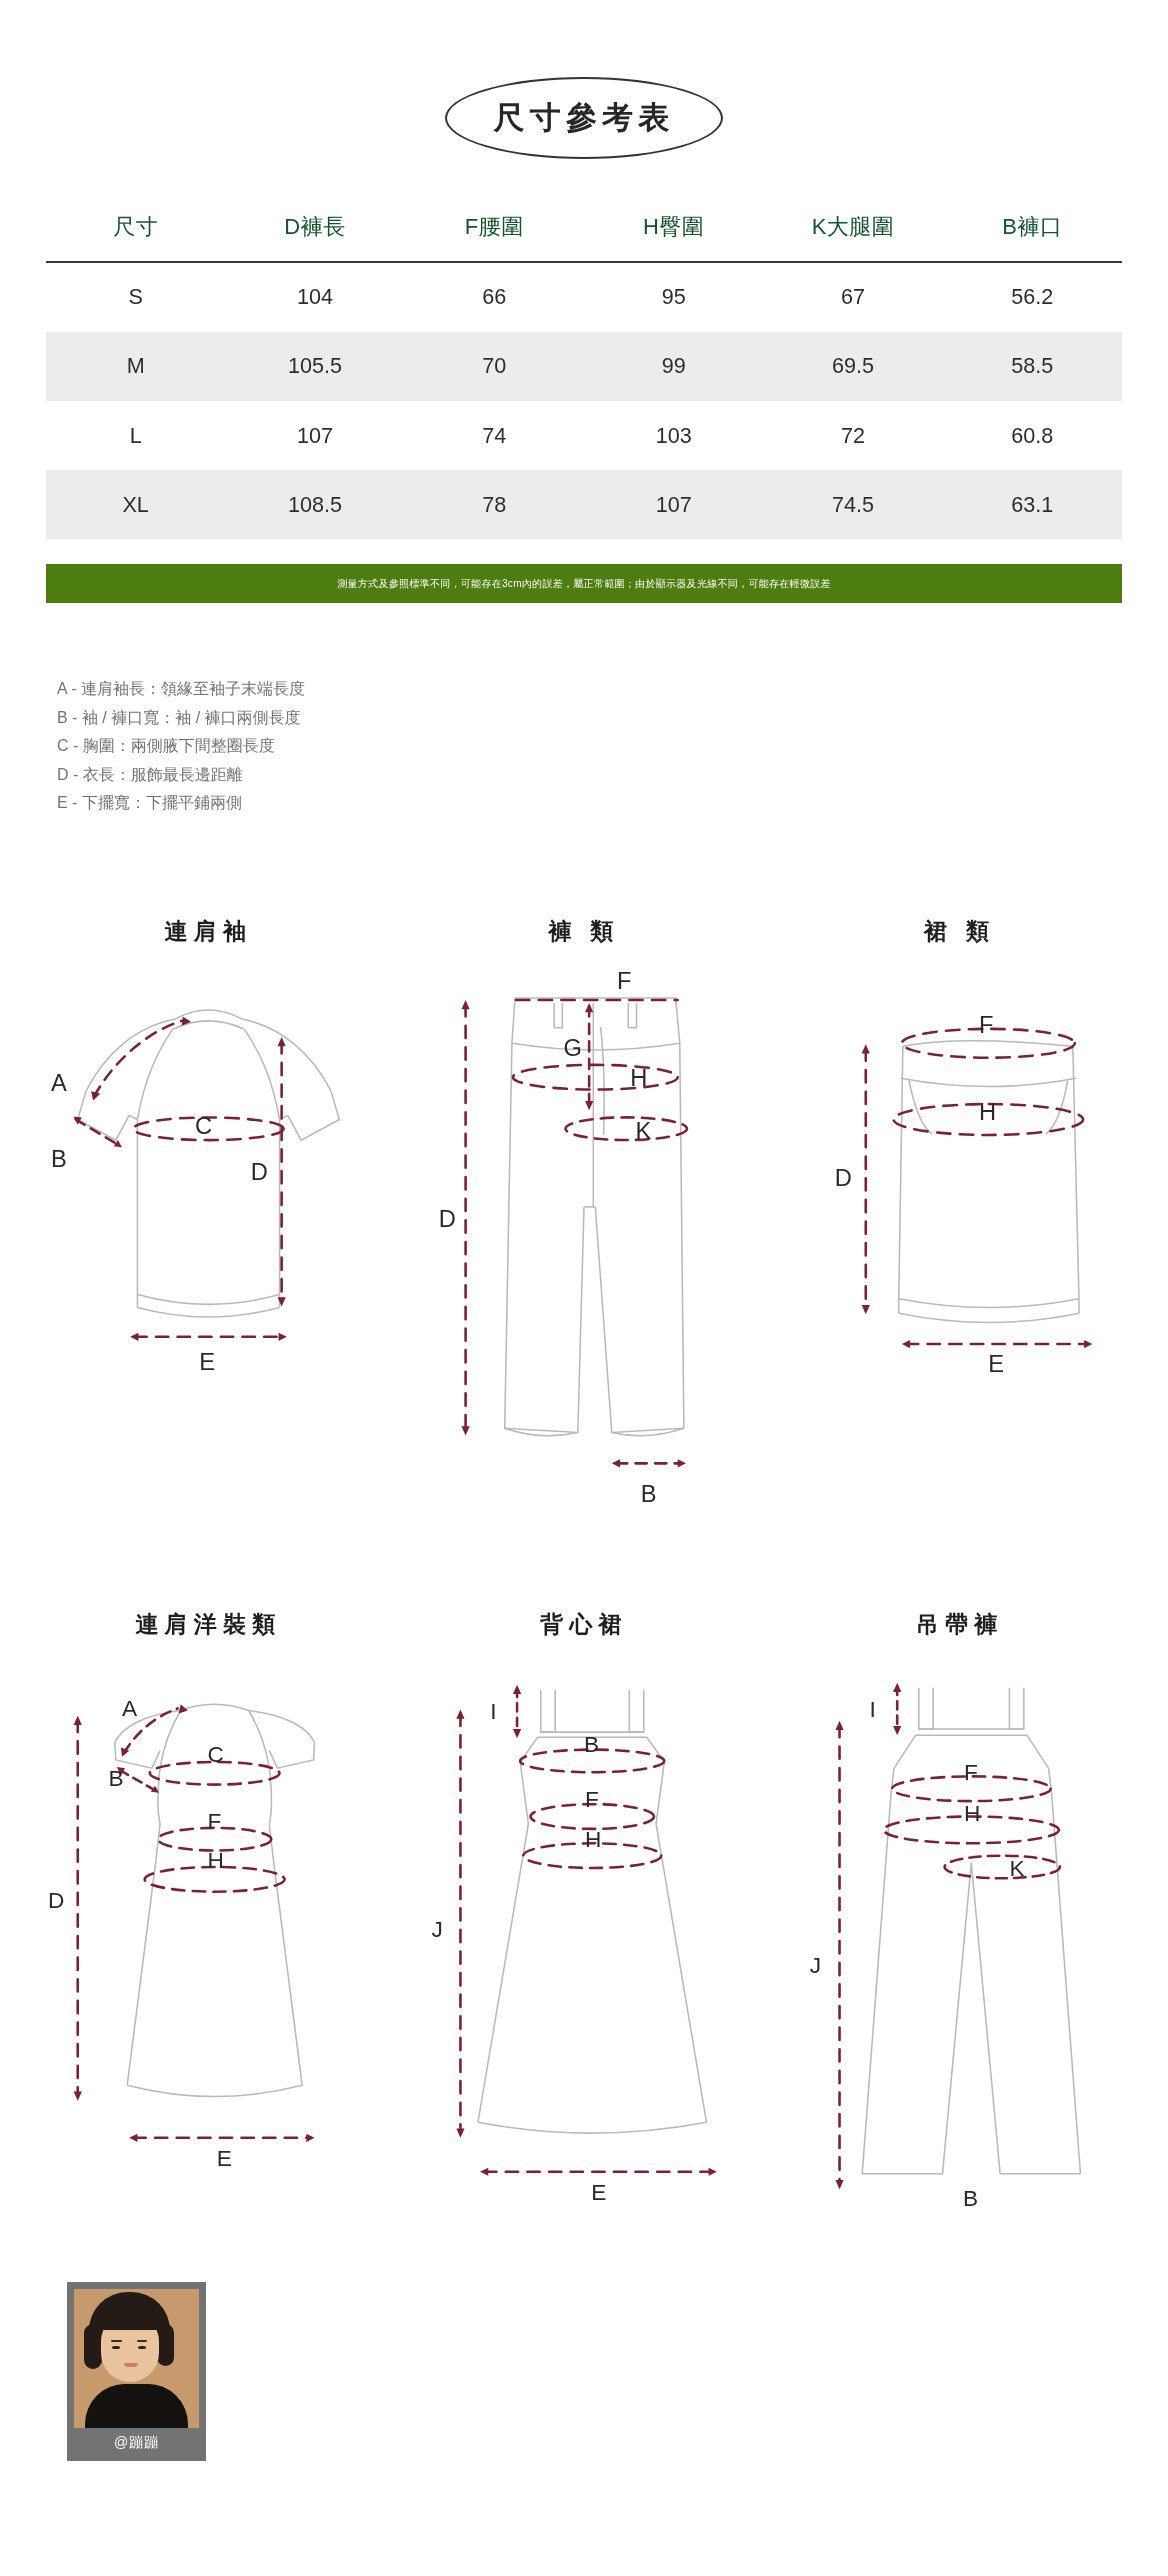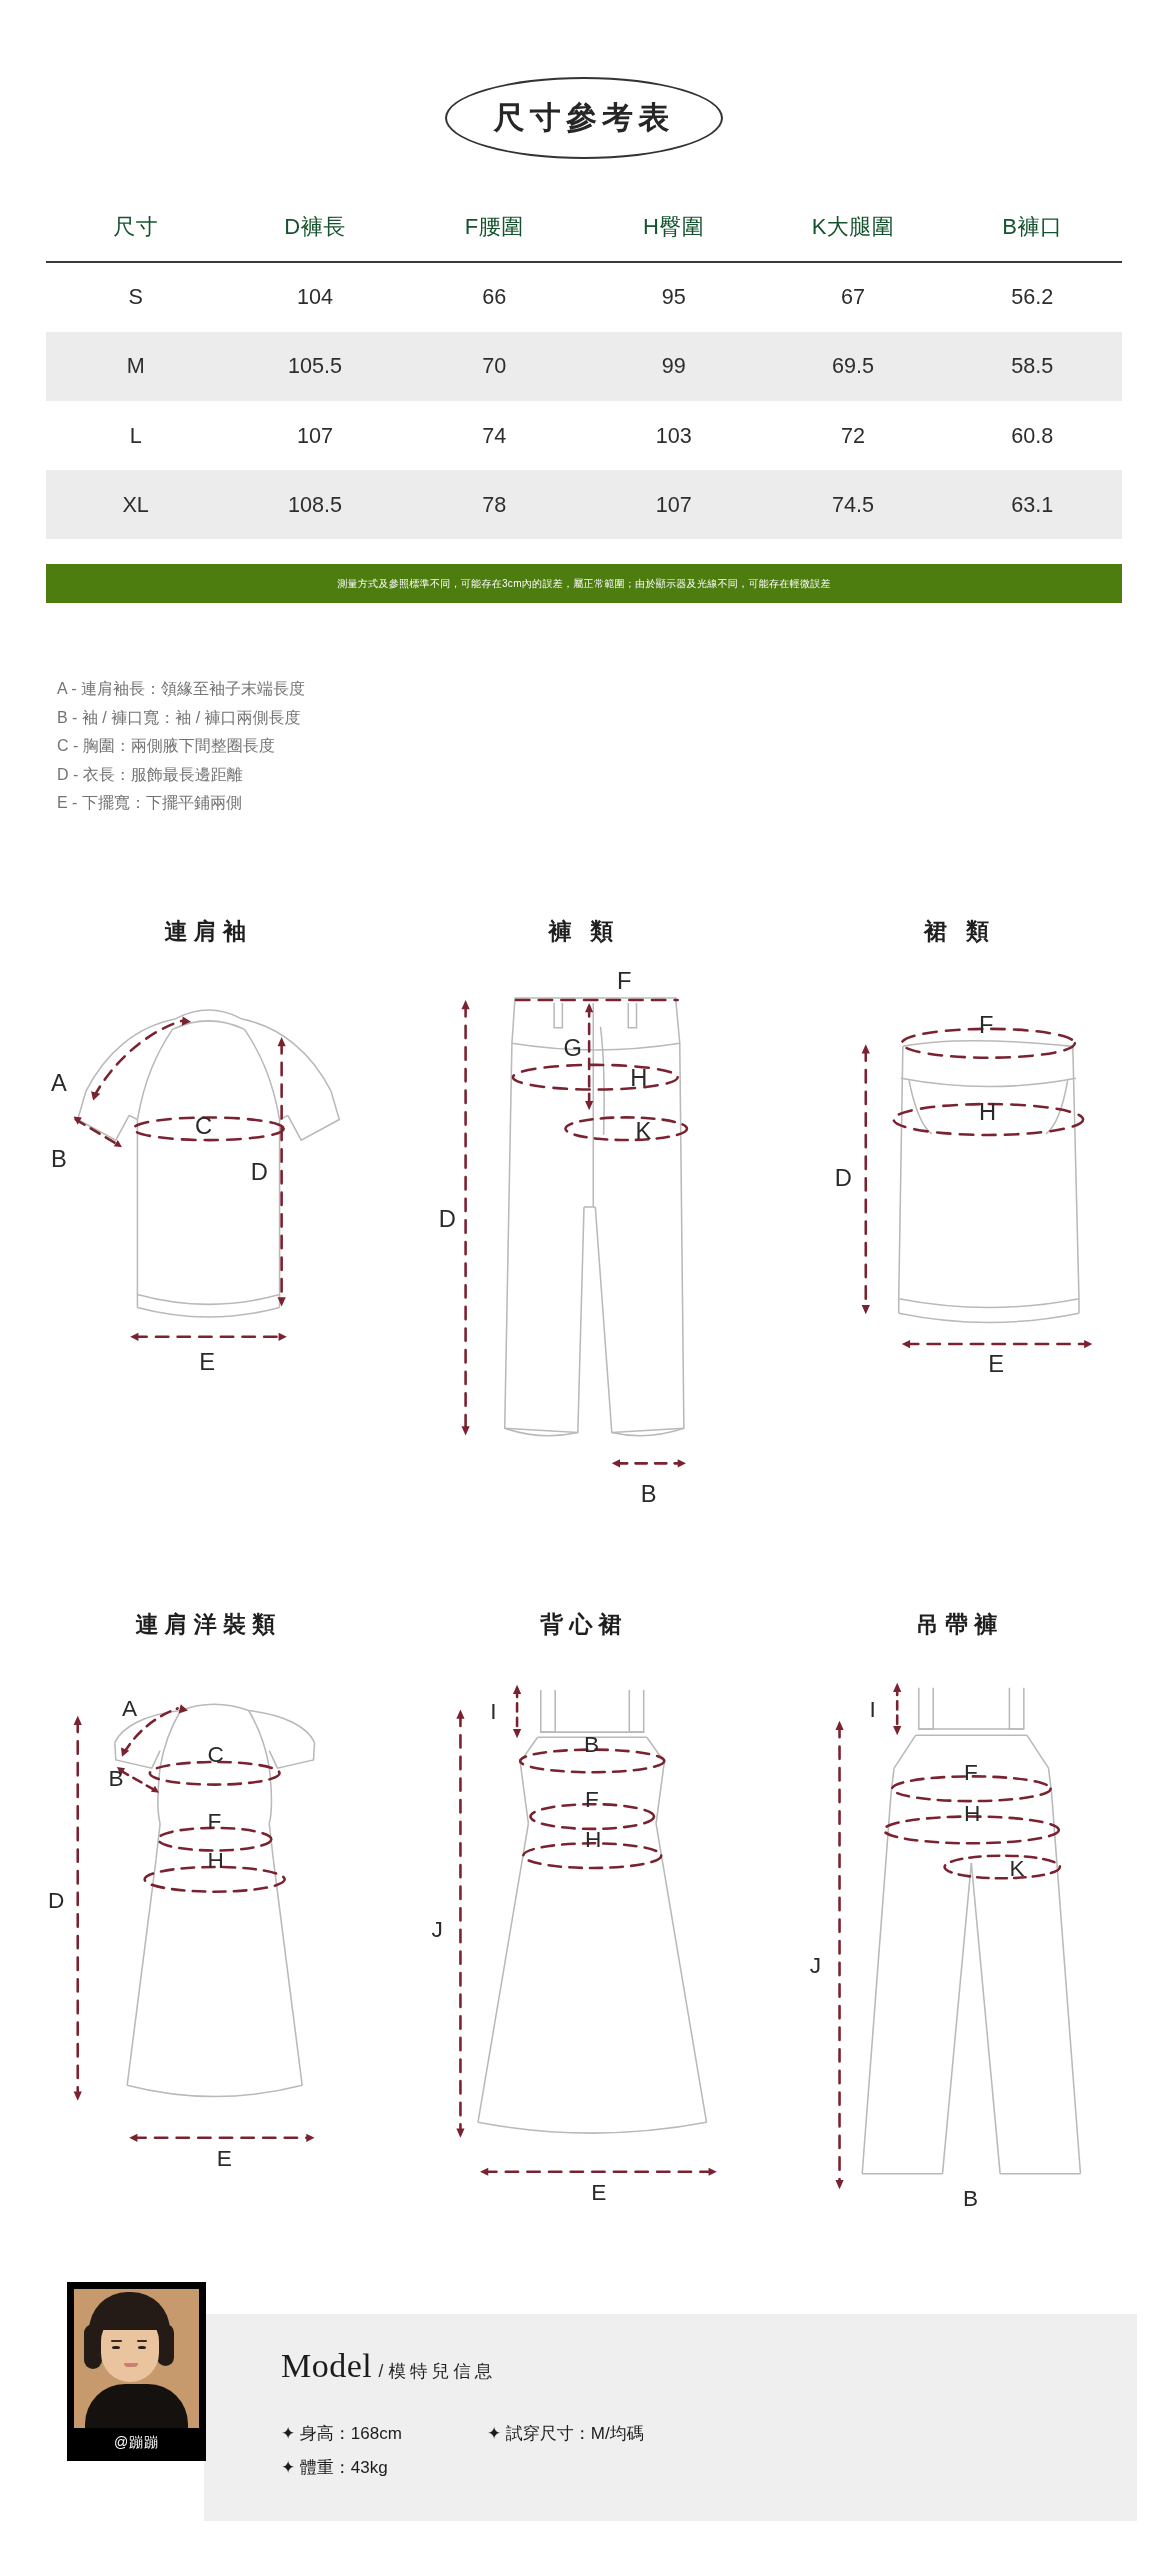--- a/index.html
+++ b/index.html
@@ -72,21 +72,21 @@
   .row2 { margin-top: 52px; }
 
   
   .model-block {
     margin: 67px 0 0 0;
     display: flex; align-items: flex-start;
     padding: 0 31px 0 67px;
     position: relative;
   }
   .model-photo-frame {
-    width: 139px; background: #000000;
+    width: 139px; background: #737373;
     padding: 7.2px 7.2px 0 7.2px;
     position: relative; z-index: 2;
     flex: 0 0 auto;
   }
   .photo-img {
     width: 125px; height: 139px;
     background:
       radial-gradient(ellipse 36px 30px at 52% 38%, #e8c29c 0%, #dfb48d 55%, rgba(0,0,0,0) 56%),
       linear-gradient(#c79a6d, #c79a6d);
     position: relative; overflow: hidden;
@@ -514,32 +514,16 @@
           <div class="eye l"></div>
           <div class="eye r"></div>
           <div class="mouth"></div>
         </div>
         <div class="bangs"></div>
         <div class="body-sil"></div>
       </div>
       <div class="model-caption">@蹦蹦</div>
     </div>
 
-    <div class="model-info">
-      <div class="model-title">
-        <span class="en">Model</span>
-        <span class="slash">/</span>
-        <span class="zh">模特兒信息</span>
-      </div>
-      <div class="model-rows">
-        <div class="r">
-          <span class="item first">✦ 身高：168cm</span>
-          <span class="item">✦ 試穿尺寸：M/均碼</span>
-        </div>
-        <div class="r">
-          <span class="item first">✦ 體重：43kg</span>
-        </div>
-      </div>
-    </div>
   </div>
 
 </div>
 
 
 </body></html>

